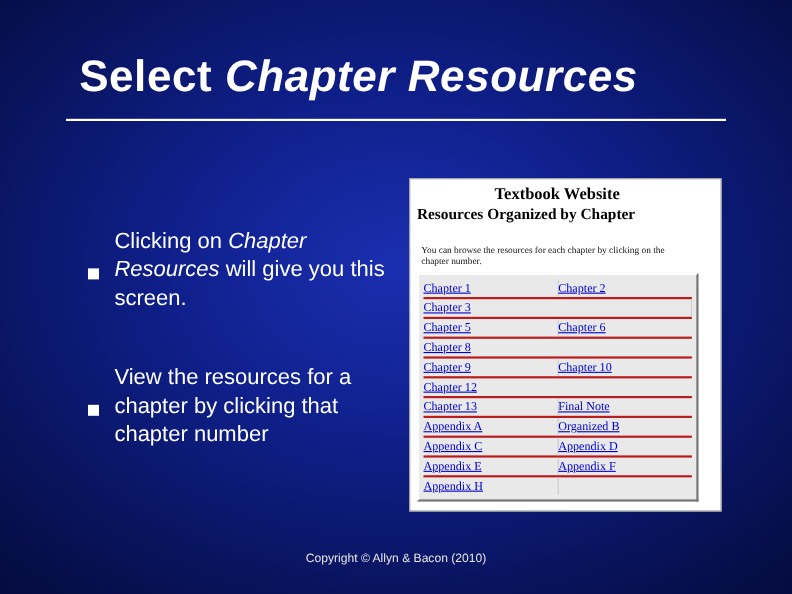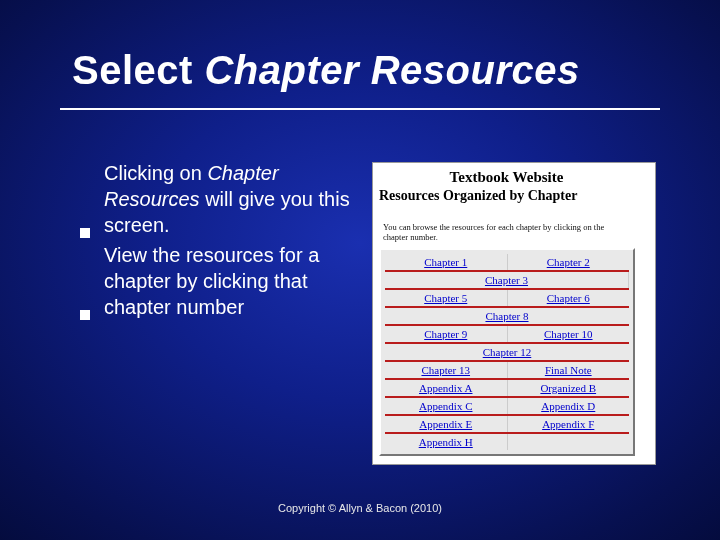--- a/index.html
+++ b/index.html
@@ -28,22 +28,23 @@
     background: #fff;
   }
   .content {
     position: absolute;
     top: 160px;
     left: 80px;
     width: 280px;
   }
   .bullet-row {
     display: flex;
-    align-items: flex-end;
+    align-items: center;
     margin-bottom: 4px;
+    margin-top: 46px;
   }
   .bullet {
     width: 10px;
     height: 10px;
     background: #fff;
     margin-top: 7px;
     margin-right: 14px;
     flex-shrink: 0;
   }
   .bullet-text {
@@ -89,21 +90,20 @@
     border-color: #fff #777 #777 #fff;
     padding: 4px;
   }
   .ss-row {
     display: flex;
     border-top: 2px solid #b91c1c;
   }
   .ss-row:first-child { border-top: none; }
   .ss-cell {
     flex: 1;
-    text-align: center;
     font-size: 11px;
     padding: 2px 0;
     color: #0000cc;
     text-decoration: underline;
     font-family: 'Times New Roman', Times, serif;
   }
   .ss-cell.left { border-right: 1px solid #ccc; }
   .footer {
     position: absolute;
     bottom: 26px;

